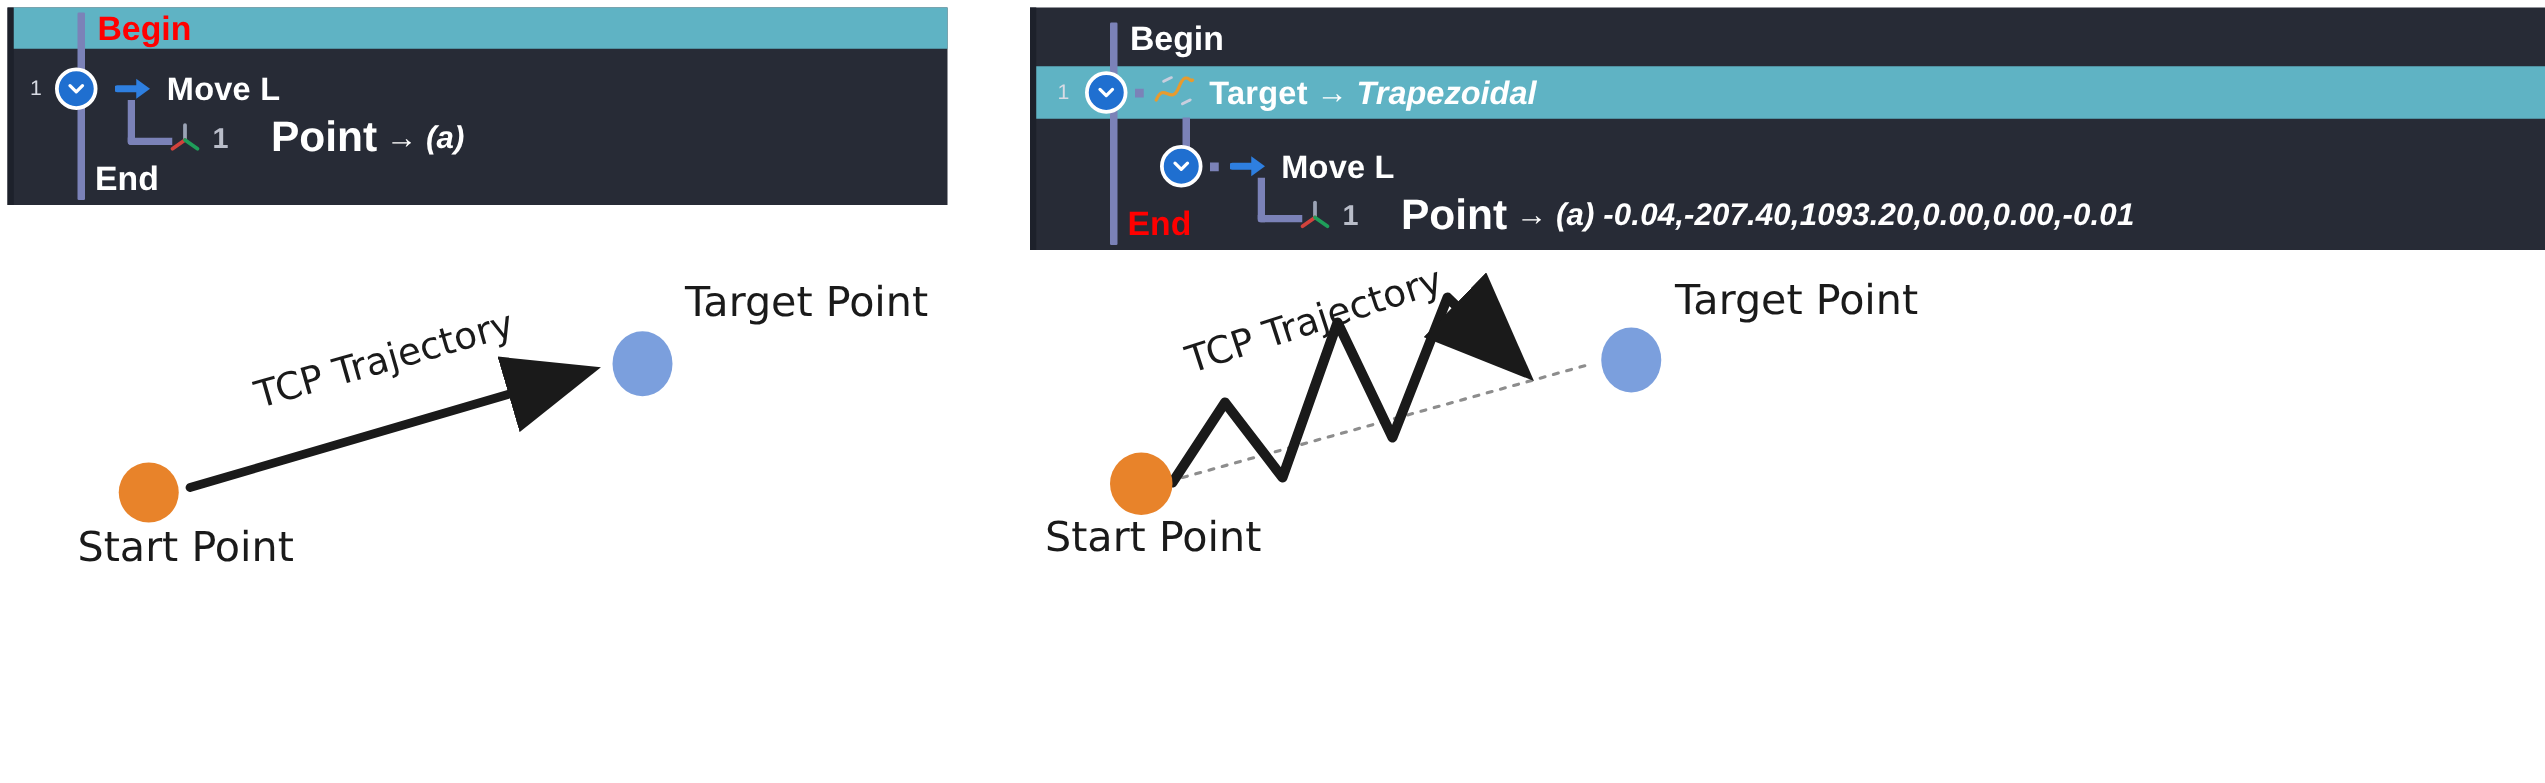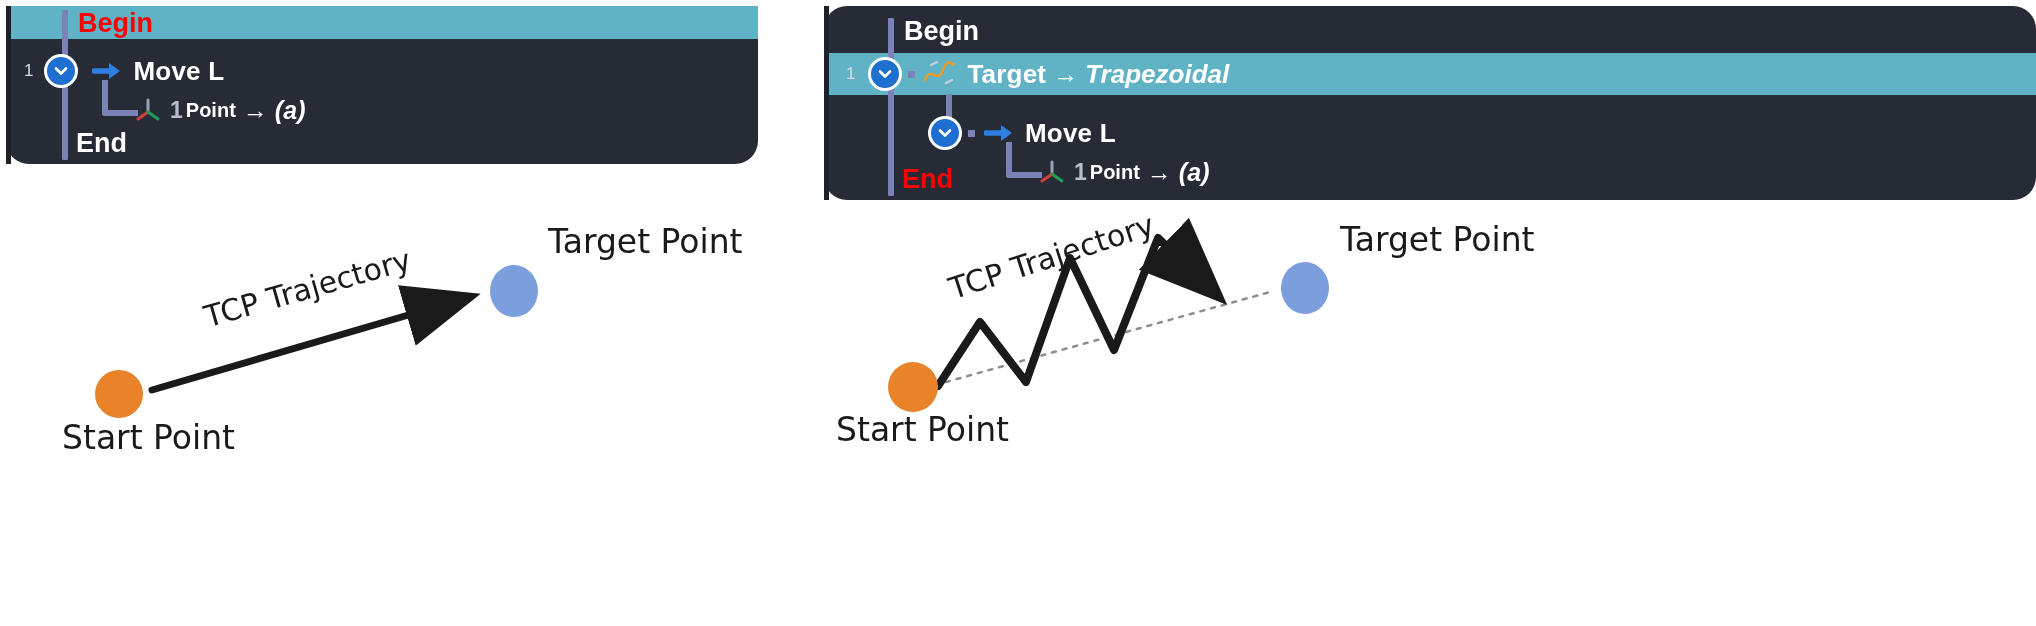--- a/index.html
+++ b/index.html
@@ -5,21 +5,21 @@
 <style>
   html,body{margin:0;padding:0;background:#ffffff;}
   body{width:2036px;height:626px;position:relative;overflow:hidden;
        font-family:"Liberation Sans","DejaVu Sans",sans-serif;}
 
   .figure{position:absolute;top:0;height:626px;}
   #figure-linear{left:0;width:818px;}
   #figure-weaving{left:818px;width:1218px;}
 
   
-  .panel{position:absolute;background:#272b36;box-sizing:border-box;border-radius:23px;}
+  .panel{position:absolute;background:#272b36;box-sizing:border-box;}
   #panel-linear{left:6px;top:6px;width:752px;height:158px;}
   #panel-weaving{left:6px;top:6px;width:1212px;height:194px;}
 
   .panel-edge{position:absolute;left:0;top:0;bottom:0;width:5px;background:#1d212b;}
 
   .hl-bar{position:absolute;background:#5fb3c4;}
 
   .row{position:absolute;display:flex;align-items:center;white-space:nowrap;
        color:#ffffff;font-weight:bold;}
 
@@ -39,21 +39,21 @@
   .chev{width:34px;height:34px;border-radius:50%;background:#1f6fd0;
         border:3px solid #ffffff;box-sizing:border-box;
         display:flex;align-items:center;justify-content:center;flex:none;}
   .chev svg{display:block;}
 
   .op-name{font-size:26px;font-weight:bold;letter-spacing:.2px;}
   .mode-name{font-size:26px;font-weight:bold;font-style:italic;text-align:center;}
   .arrow-glyph{font-size:25px;font-weight:bold;padding:0 7px;}
 
   .pt-count{color:#b9bdc9;font-size:23px;font-weight:bold;padding-right:3px;}
-  .pt-word{font-size:20px;font-weight:bold;}
+  .pt-word{font-size:34px;font-weight:bold;margin-left:31px;}
   .coords{font-size:25px;font-weight:bold;font-style:italic;letter-spacing:.1px;}
 
   .icon-move,.icon-weave,.icon-axes{flex:none;display:block;}
 
   
   .diagram{position:absolute;left:0;right:0;bottom:0;top:210px;}
   .node-dot{position:absolute;border-radius:50%;}
   .dot-start{background:#e8832a;}
   .dot-target{background:#7b9fdd;}
 
@@ -197,20 +197,21 @@
         <path d="M14 16 L14 4" stroke="#9aa3b5" stroke-width="3" stroke-linecap="round"></path>
         <path d="M14 16 L4 23" stroke="#d2423c" stroke-width="3" stroke-linecap="round"></path>
         <path d="M14 16 L24 23" stroke="#1f9e5a" stroke-width="3" stroke-linecap="round"></path>
       </svg>
       <span style="display:inline-block;width:8px;"></span>
       <span class="pt-count">1</span>
       <span class="pt-word">Point</span>
       <span class="arrow-glyph">→</span>
       <span class="coords">(a)</span>
       <span style="display:inline-block;width:7px;"></span>
+      <span class="coords">-0.04,-207.40,1093.20,0.00,0.00,-0.01</span>
     </div>
 
     <div class="row" style="left:78px;top:158px;height:30px;">
       <span class="lbl-end">End</span>
     </div>
   </div>
 
   <div class="diagram">
     <svg class="path-layer" width="1218" height="416" viewBox="0 0 1218 416">
       <defs>

